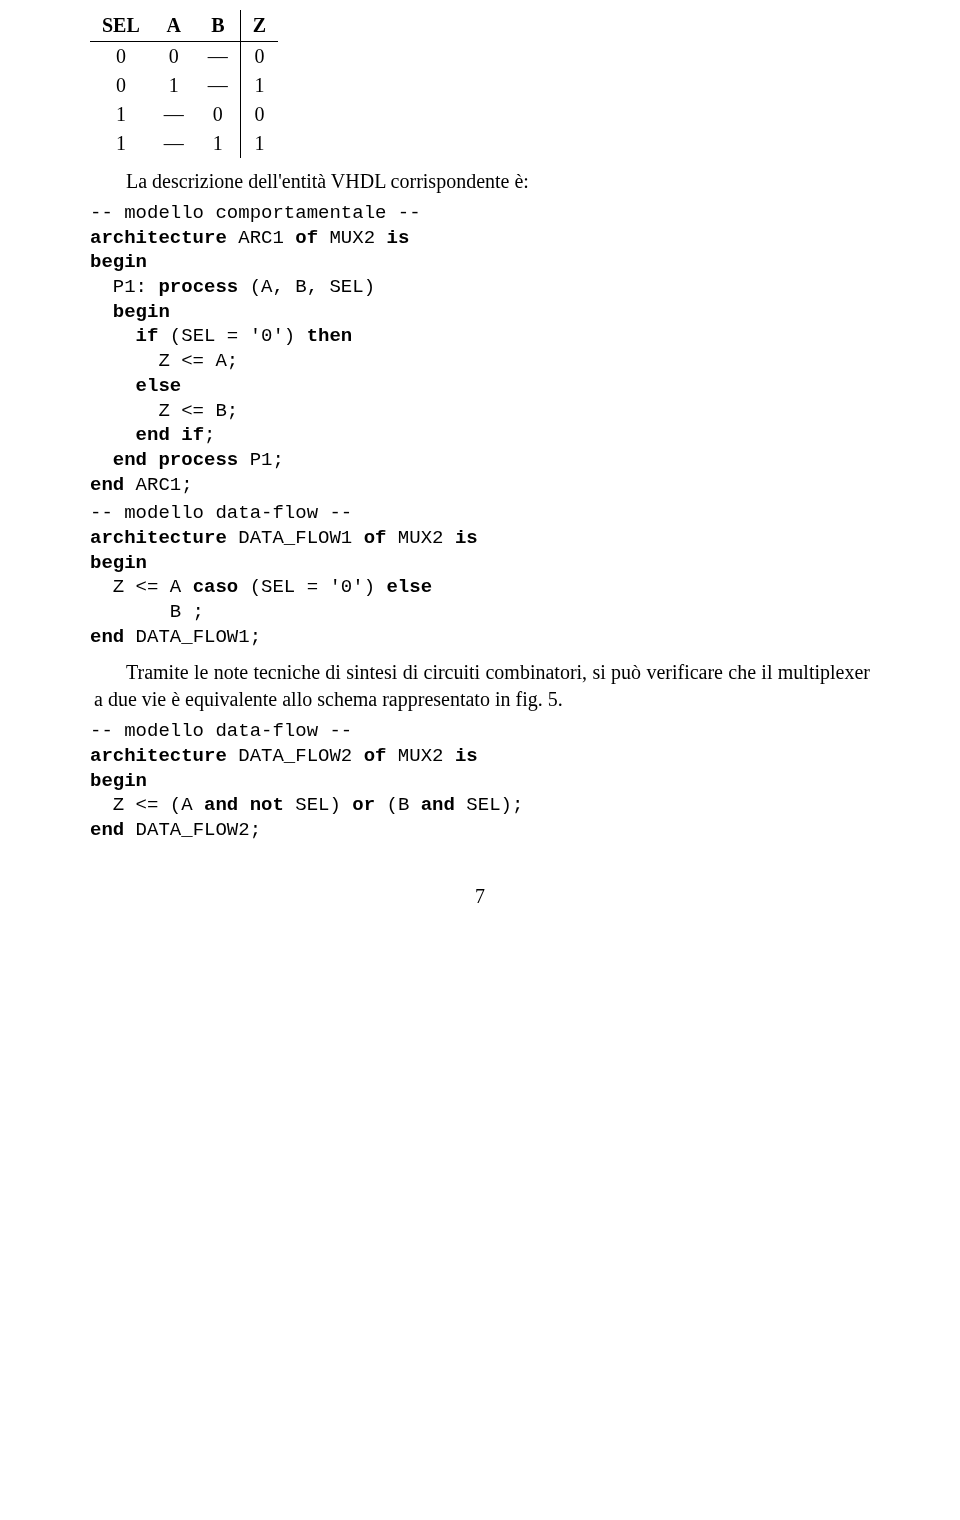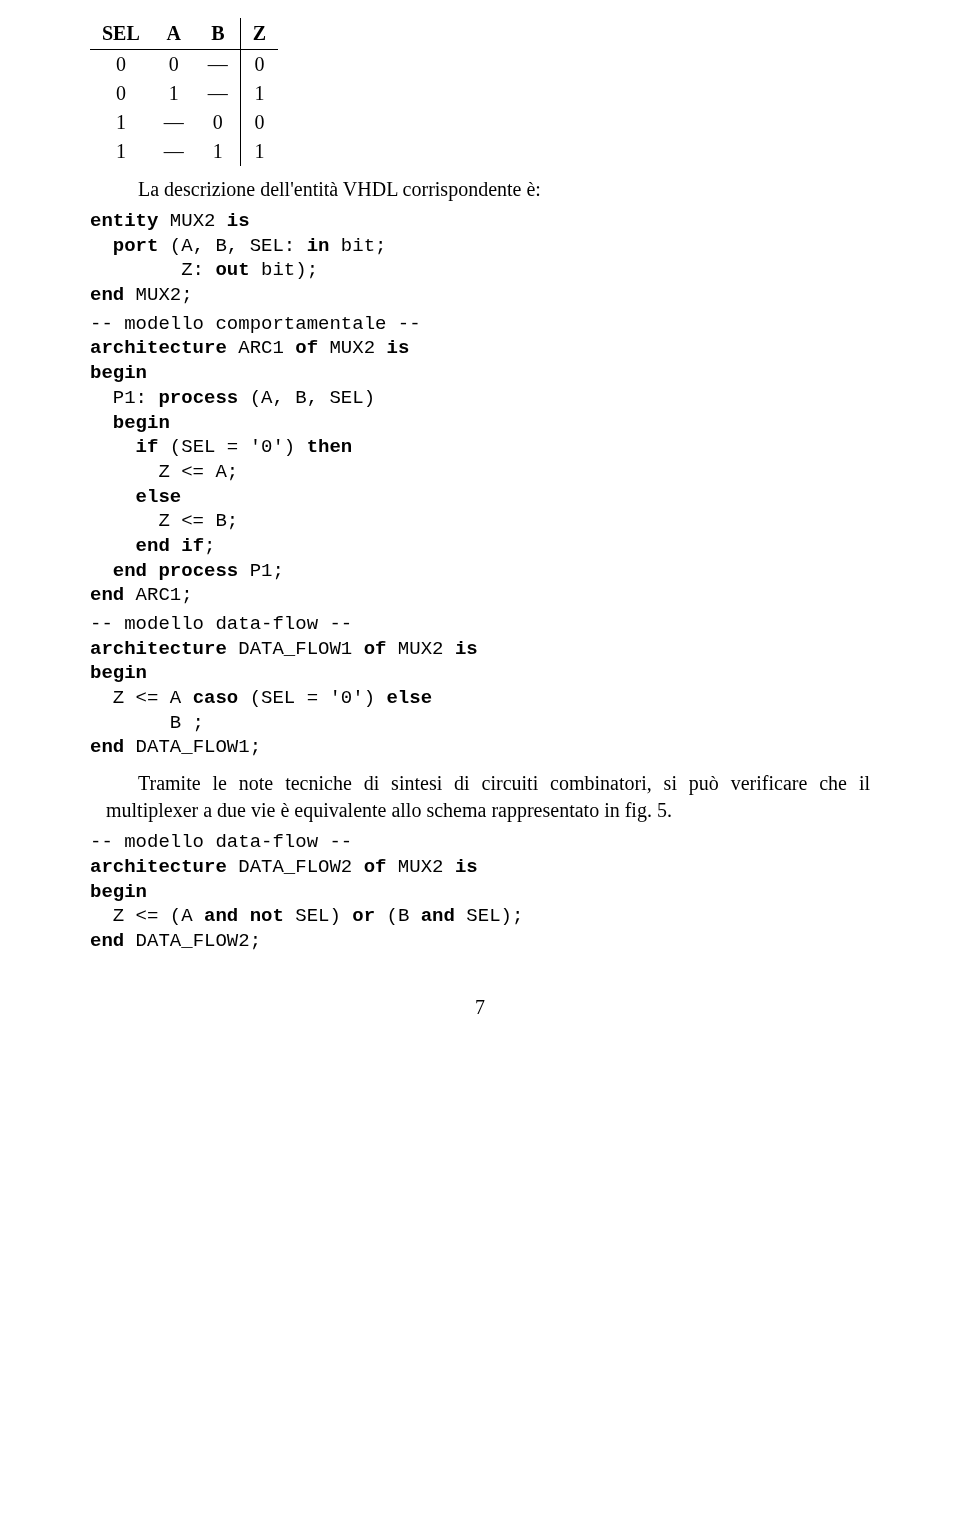--- a/index.html
+++ b/index.html
@@ -11,41 +11,41 @@
     color: #000;
     line-height: 1.35;
   }
   .page {
     width: 780px;
     margin: 0 auto;
     padding: 10px 90px 40px 90px;
   }
   table.truth {
     border-collapse: collapse;
-    margin: 8px 0 6px 0;
+    margin: 0 0 6px 0;
     font-size: 20px;
   }
   table.truth th {
     font-weight: bold;
     padding: 2px 12px;
     text-align: center;
   }
   table.truth td {
     padding: 1px 12px;
     text-align: center;
   }
   table.truth .vline {
     border-left: 1px solid #000;
   }
   table.truth .hline th {
     border-bottom: 1px solid #000;
   }
   .body-text {
     text-align: justify;
-    margin: 10px 0 6px 16px;
+    margin: 10px 0 6px 4px;
     text-indent: 1.6em;
   }
   pre.code {
     font-family: "Courier New", Courier, monospace;
     font-size: 19px;
     white-space: pre;
     margin: 4px 0 4px 0;
     line-height: 1.3;
   }
   .kw { font-weight: bold; }
@@ -91,24 +91,20 @@
       <td>1</td>
       <td>—</td>
       <td>1</td>
       <td class="vline">1</td>
     </tr>
   </tbody>
     </table>
 
   <p class="body-text">La descrizione dell'entità VHDL corrispondente è:</p>
 
-  <pre class="code"><span class="kw">entity</span><span> MUX2 </span><span class="kw">is</span>
-<span class="kw">  port</span><span> (A, B, SEL: </span><span class="kw">in</span><span> bit;</span>
-<span>        Z: </span><span class="kw">out</span><span> bit);</span>
-<span class="kw">end</span><span> MUX2;</span></pre>
 
 
   <pre class="code"><span class="it">-- modello comportamentale --</span>
 <span class="kw">architecture</span><span> ARC1 </span><span class="kw">of</span><span> MUX2 </span><span class="kw">is</span>
 <span class="kw">begin</span>
 <span>  P1: </span><span class="kw">process</span><span> (A, B, SEL)</span>
 <span class="kw">  begin</span>
 <span class="kw">    if</span><span> (SEL = '0') </span><span class="kw">then</span>
 <span>      Z &lt;= A;</span>
 <span class="kw">    else</span>

